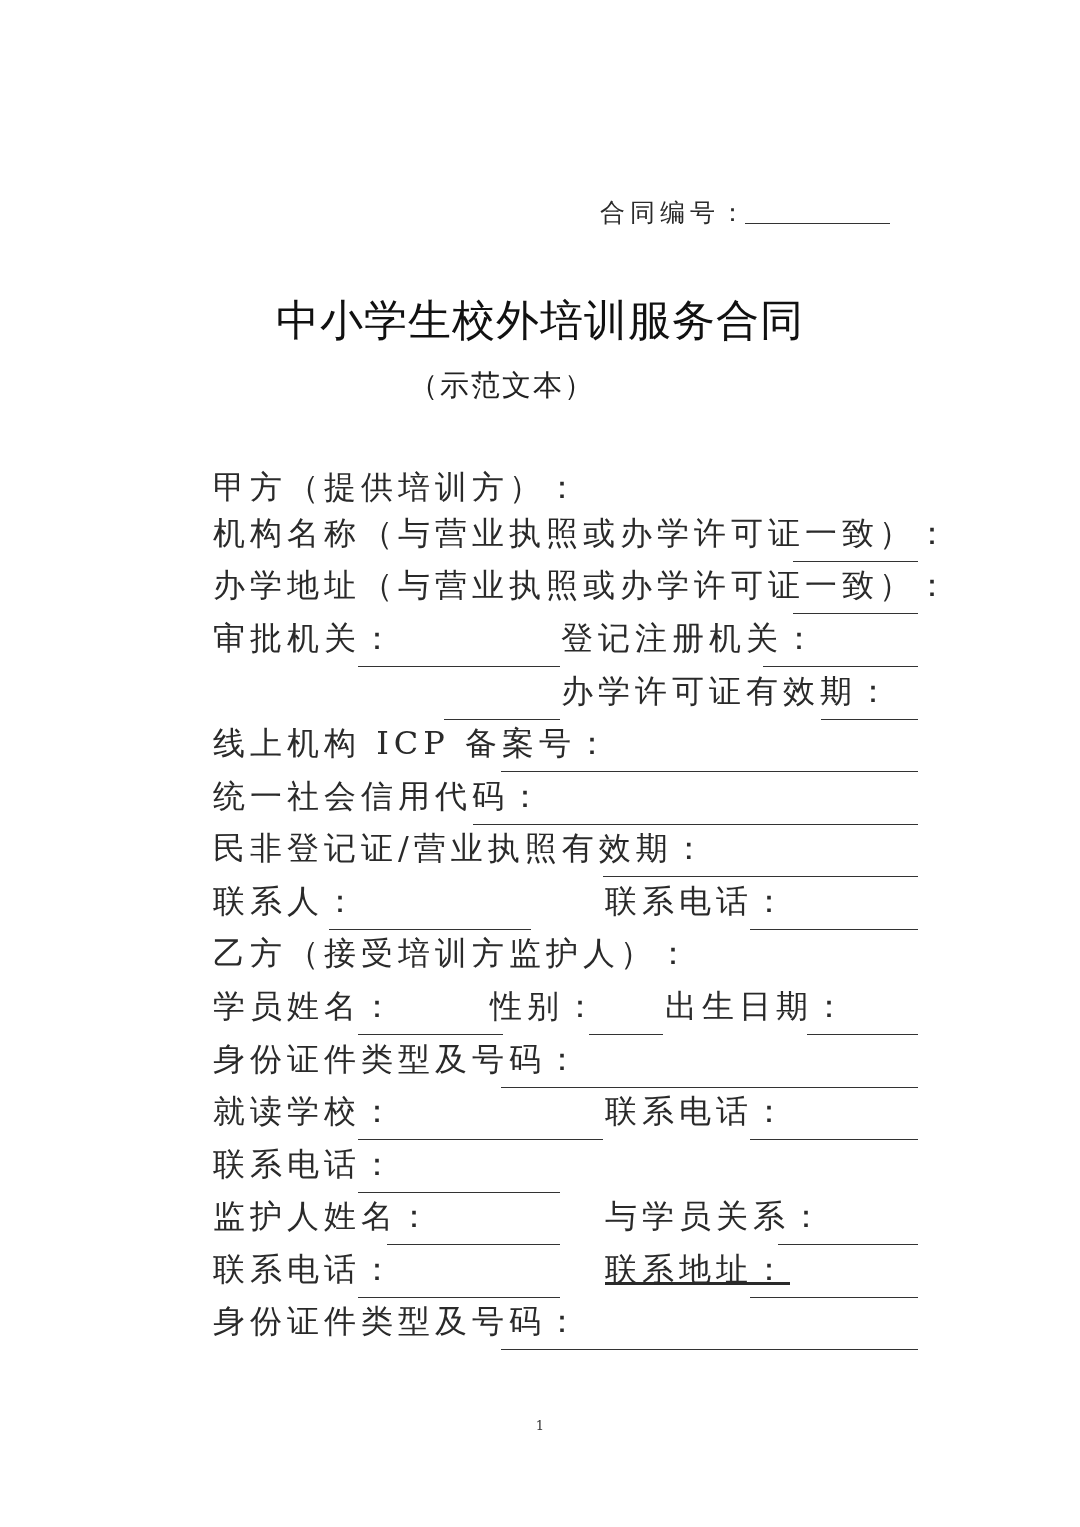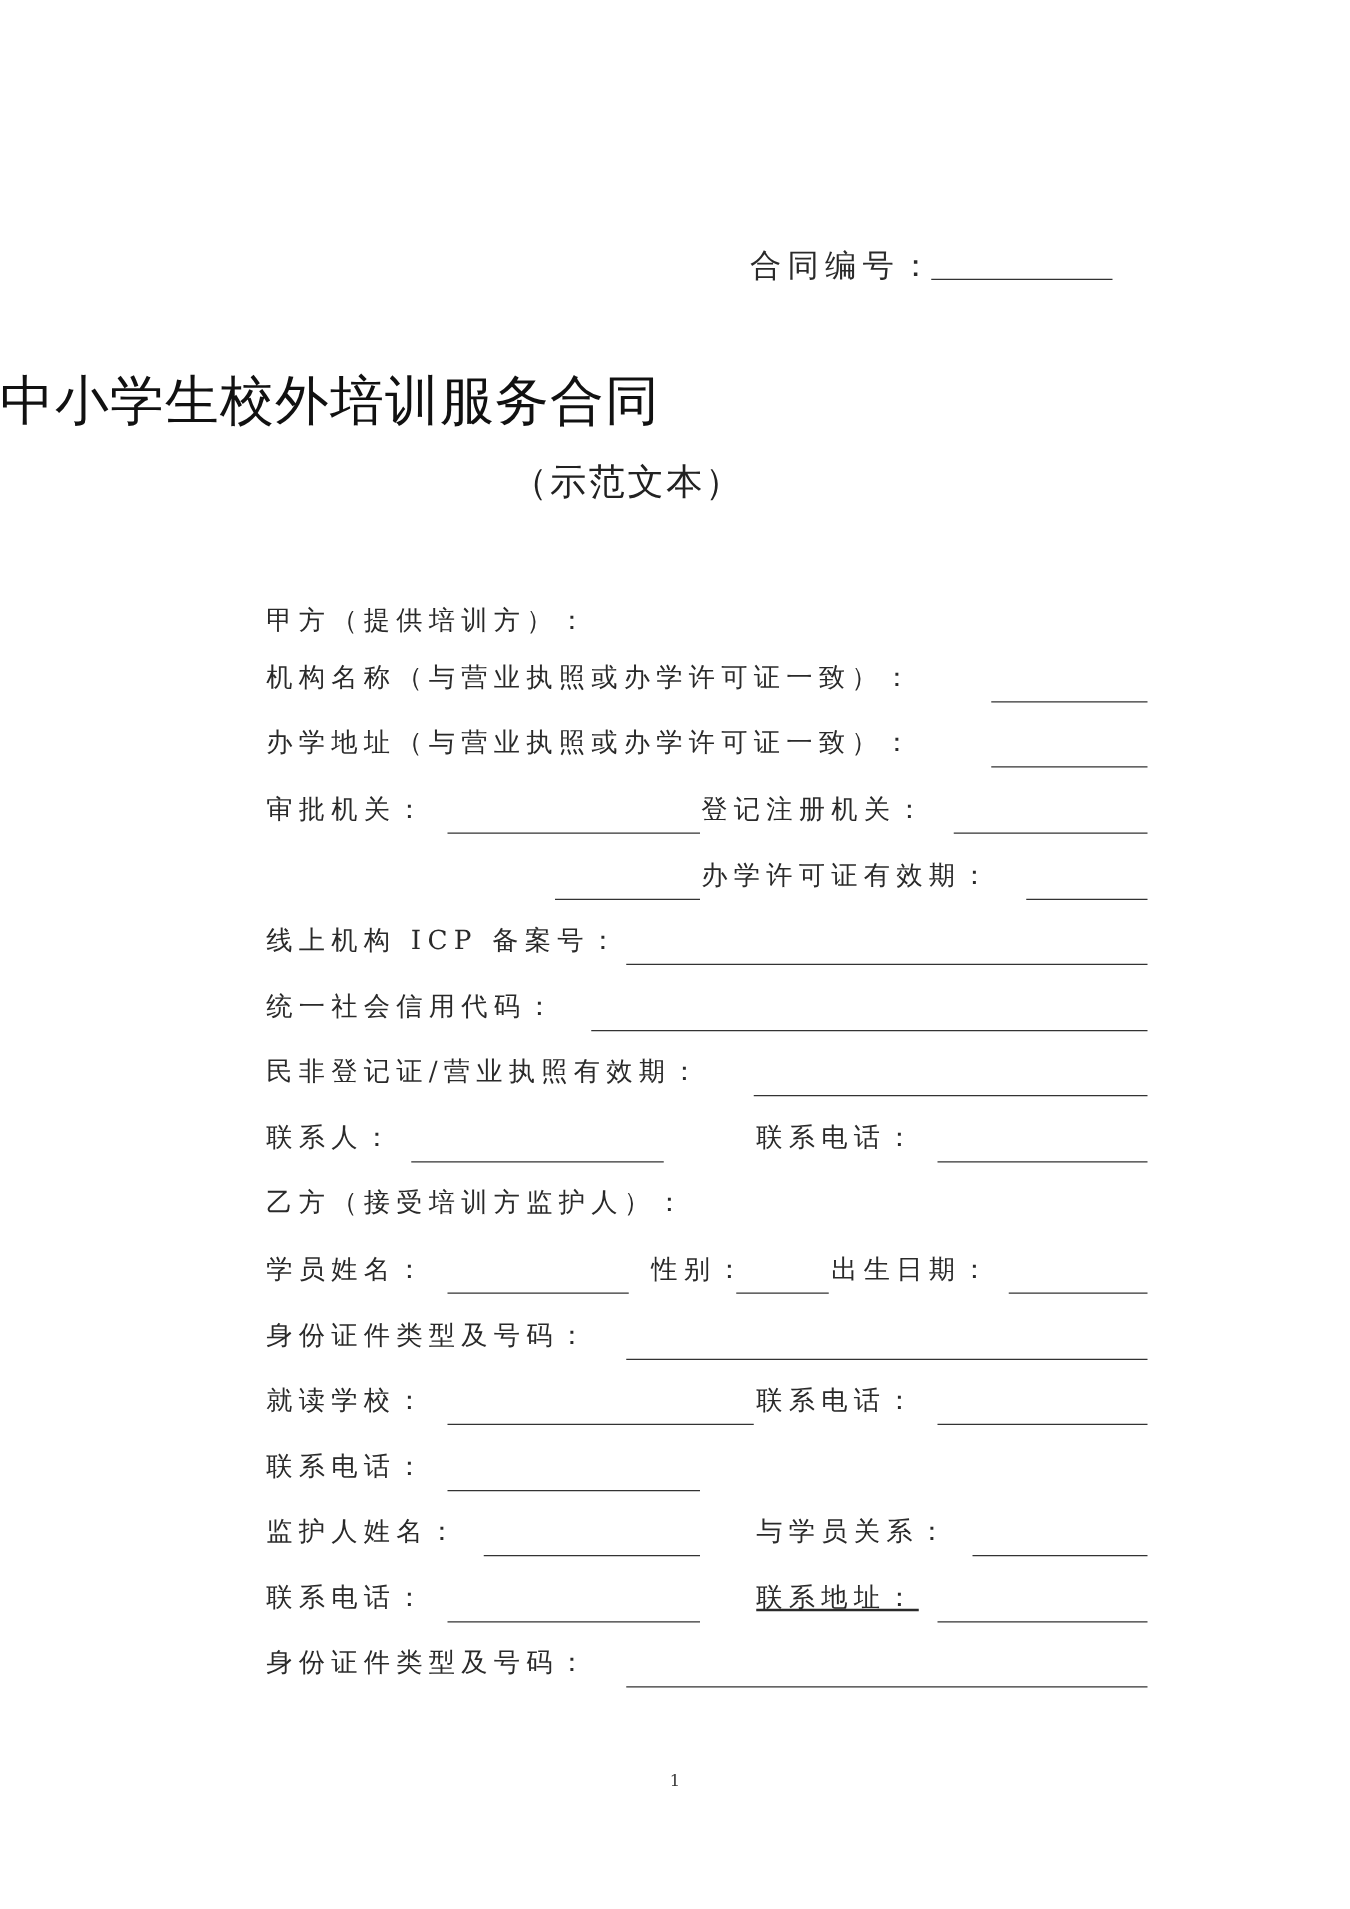--- a/index.html
+++ b/index.html
@@ -1,23 +1,23 @@
 <!DOCTYPE html>
 <html><head>
 <meta charset="utf-8">
 <style>
   html, body { margin:0; padding:0; background:#ffffff; }
   body { width:1080px; height:1527px; position:relative; overflow:hidden;
          font-family:"DejaVu Serif", "Liberation Serif", serif; color:#2a2a2a; }
   .abs { position:absolute; }
   .contract-no { left:600px; top:196px; font-size:25px; letter-spacing:5px; white-space:nowrap; }
-  .title { left:0; width:1080px; top:292px; font-family:"DejaVu Sans","Liberation Sans",sans-serif;
+  .title { left:0; width:1080px; top:292px; text-align:center; font-family:"DejaVu Sans","Liberation Sans",sans-serif;
            font-size:43px; letter-spacing:1px; color:#111; }
   .subtitle { left:0; width:1004px; top:366px; text-align:center; font-size:29px; color:#222; letter-spacing:2px; }
-  .row { position:absolute; left:213px; width:705px; height:40px; font-size:21px; letter-spacing:5px; white-space:nowrap; }
+  .row { position:absolute; left:213px; width:705px; height:40px; font-size:32px; letter-spacing:5px; white-space:nowrap; }
   .seg { position:absolute; bottom:6px; }
   .line { position:absolute; bottom:0; height:0; border-bottom:1.6px solid #333; }
   .party { font-weight:normal; }
   .page-num { left:0; width:1080px; top:1418px; text-align:center; font-size:13px; color:#333; }
 </style>
 </head>
 <body>
 
 <div class="abs contract-no">
   <span>合同编号：</span>
@@ -76,21 +76,21 @@
   <div class="line" style="left:537px; width:168px;"></div>
 </div>
 
 <div class="row" style="top:942px;">
   <span class="seg party" style="left:0;">乙方（接受培训方监护人）：</span>
 </div>
 
 <div class="row" style="top:995px;">
   <span class="seg" style="left:0;">学员姓名：</span>
   <div class="line" style="left:145px; width:145px;"></div>
-  <span class="seg" style="left:308px;text-align:right;">性别：</span>
+  <span class="seg" style="left:277px;text-align:right;">性别：</span>
   <div class="line" style="left:376px; width:74px;"></div>
   <span class="seg" style="left:452px;">出生日期：</span>
   <div class="line" style="left:594px; width:111px;"></div>
 </div>
 
 <div class="row" style="top:1048px;">
   <span class="seg" style="left:0;">身份证件类型及号码：</span>
   <div class="line" style="left:288px; width:417px;"></div>
 </div>
 

